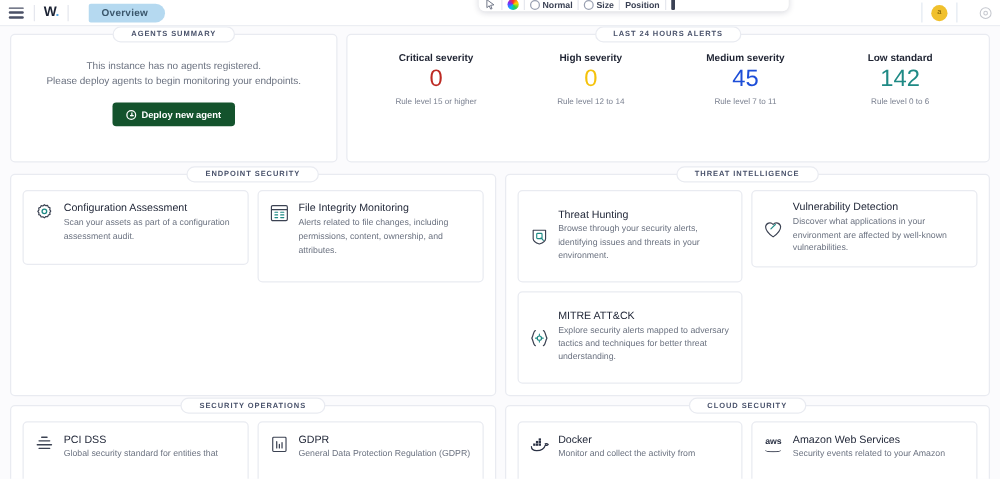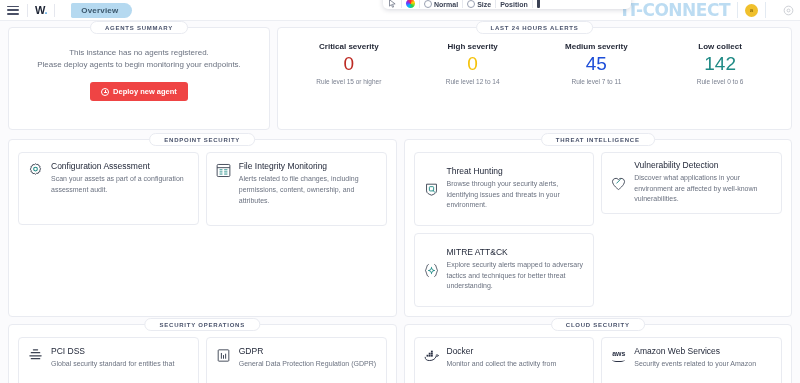--- a/index.html
+++ b/index.html
@@ -110,21 +110,21 @@
     padding: 2.5px 14px;
     white-space: nowrap;
   }
 
   
   .agents { width: 262px; height: 103px; display: flex;
             flex-direction: column; align-items: center; justify-content: center; }
   .agents p { font-size: 8px; color: #6b7280; line-height: 1.55; text-align: center; }
   .deploy-btn {
     margin-top: 11px;
-    background: #ef4444;
+    background: #14532d;
     color: #fff;
     font-size: 7.5px;
     font-weight: bold;
     border: none;
     border-radius: 3px;
     padding: 5px 11px;
     display: flex; align-items: center; gap: 4px;
     cursor: pointer;
     font-family: "Liberation Sans", sans-serif;
   }
@@ -154,21 +154,21 @@
     padding: 8px 8px 9px 8px;
     display: flex;
     gap: 7px;
     cursor: pointer;
   }
   .card-ico { flex: none; width: 17px; height: 17px; margin-top: 1px; }
   .card-body { min-width: 0; }
   .card-title { font-size: 8.5px; color: #23293a; margin-bottom: 3px; }
   .card-desc { font-size: 7px; color: #6b7280; line-height: 1.55; }
 
-  .sec-endpoint .cards .card { height: 73px; }
+  .sec-endpoint .cards .card { height: 60px; }
   .sec-endpoint .cards .card.tall { height: 74px; }
   .sec-threat .cards .card { height: 74px; align-items: center; }
   .sec-threat .cards .card.short { height: 62px; }
 
   .bottom-row { margin-top: 7px; }
   .sec-ops .card, .sec-cloud .card { height: 60px; }
 
   .aws-ico { font-size: 7px; font-weight: bold; color: #2b3245;
              line-height: 1; text-align: center; padding-top: 3px; }
   .aws-ico .smile { display:block; width: 13px; height: 4px; margin: 1px auto 0;
@@ -184,21 +184,20 @@
       <span></span>
   </div>
   <div class="vdiv"></div>
   <div class="brand">
     <span>W</span><i>.</i>
   </div>
   <div class="vdiv"></div>
   <div class="navtab">Overview</div>
 
   <div class="topbar-right">
-    <div class="watermark">IT-CONNECT</div>
     <div class="wm-sep"></div>
     <div class="avatar">a</div>
     <div class="wm-sep"></div>
     <svg class="gear-btn" viewBox="0 0 16 16">
       <circle cx="8" cy="8" r="6.3" fill="none" stroke="#7b8190" stroke-width="1.2"></circle>
       <circle cx="8" cy="8" r="2.1" fill="none" stroke="#7b8190" stroke-width="1.2"></circle>
     </svg>
   </div>
 
   <div class="float-toolbar">
@@ -253,21 +252,21 @@
         <div class="sev-label">High severity</div>
         <div class="sev-count" style="color:#f5c20a">0</div>
         <div class="sev-sub">Rule level 12 to 14</div>
       </div>
       <div class="sev">
         <div class="sev-label">Medium severity</div>
         <div class="sev-count" style="color:#1d4ed8">45</div>
         <div class="sev-sub">Rule level 7 to 11</div>
       </div>
       <div class="sev">
-        <div class="sev-label">Low collect</div>
+        <div class="sev-label">Low standard</div>
         <div class="sev-count" style="color:#1f8a85">142</div>
         <div class="sev-sub">Rule level 0 to 6</div>
       </div>
     </div>
   </div>
 
   <div class="row" style="margin-top:9px">
 
     <div class="panel cat sec-endpoint">
       <div class="panel-title">ENDPOINT SECURITY</div>

